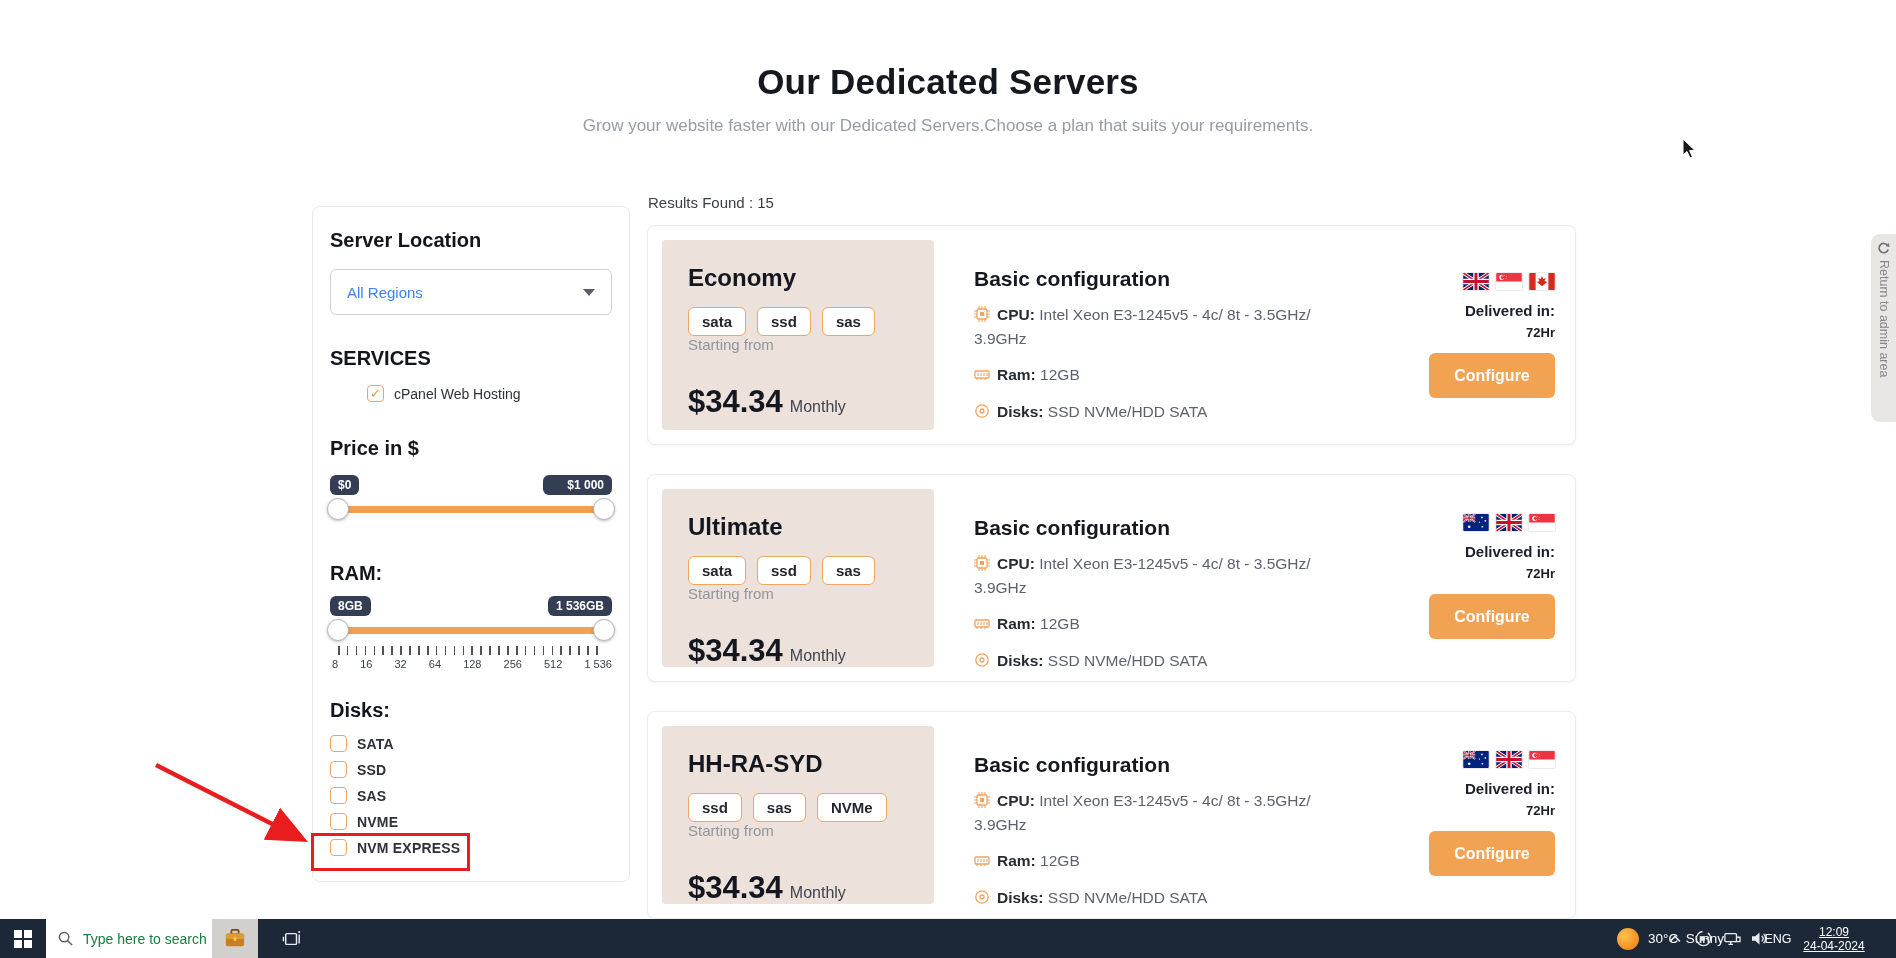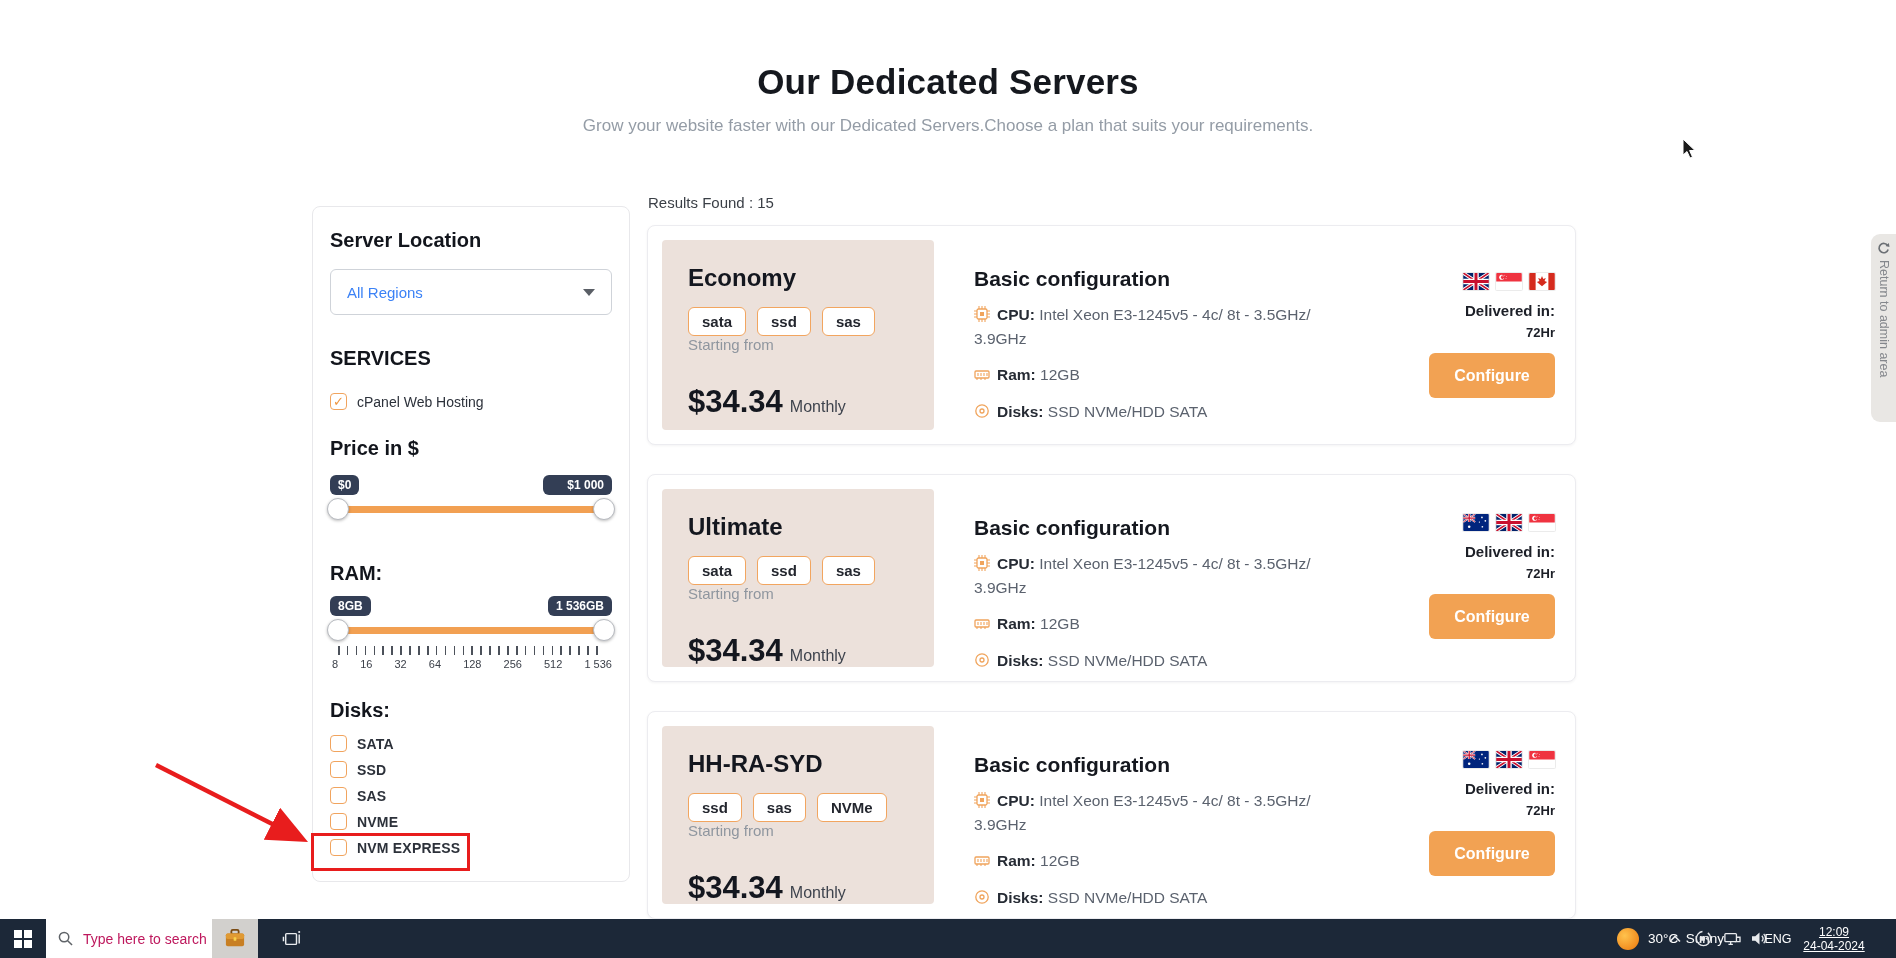--- a/index.html
+++ b/index.html
@@ -83,21 +83,21 @@
   
   .cursor { position:absolute; left:1682px; top:138px; pointer-events:none; }
 
   
   .taskbar { position:absolute; left:0; bottom:0; width:1896px; height:39px; background:#1c2838; }
   .tb { position:absolute; top:0; height:39px; display:flex; align-items:center; justify-content:center; }
   .start { left:0; width:46px; cursor:pointer; }
   .winlogo { display:grid; grid-template-columns:8px 8px; grid-template-rows:8px 8px; gap:2px; }
   .winlogo i { background:#fff; }
   .searchbox { left:46px; width:212px; background:#fff; justify-content:flex-start; padding:0 0 0 12px; cursor:text; }
-  .searchbox .ph { font-size:14px; color:#be185d; margin-left:10px; }
+  .searchbox .ph { font-size:14px; color:#15803d; margin-left:10px; }
   .brief-seg { left:212px; width:46px; background:#d2d0cd; cursor:pointer; }
   .slot { width:40px; cursor:pointer; position:relative; }
   .sun { width:22px; height:22px; border-radius:50%; background:radial-gradient(circle at 35% 35%,#ffc24d,#f08a1d 75%); }
   .weather-txt { color:#fff; font-size:13.5px; margin-left:9px; white-space:nowrap; }
   .tray-ico { color:#e8eaed; }
   .lang { color:#fff; font-size:12.5px; }
   .clock { color:#fff; font-size:12px; text-align:center; line-height:14px; }
 </style>
 </head>
 <body>
@@ -108,21 +108,21 @@
   <div class="page-subtitle">Grow your website faster with our Dedicated Servers.Choose a plan that suits your requirements.</div>
 
   <aside class="sidebar">
     <div class="s-sec s-head" style="top:22px;">Server Location</div>
     <div class="select">
       <span class="select-text">All Regions</span>
       <span class="caret"></span>
     </div>
 
     <div class="s-sec s-head" style="top:140px;">SERVICES</div>
-    <div class="s-sec cb-row" style="top:186px;">
+    <div class="s-sec cb-row" style="top:178px;margin-left:37px;">
       <span class="cb checked"></span>
       <span class="cb-label">cPanel Web Hosting</span>
     </div>
 
     <div class="s-sec s-head" style="top:230px;">Price in $</div>
     <div class="slider" style="top:268px; height:56px;">
       <span class="badge" style="left:0;">$0</span>
       <span class="badge" style="right:0;padding-left:24px;">$1 000</span>
       <div class="track"></div>
       <div class="handle left"></div>

